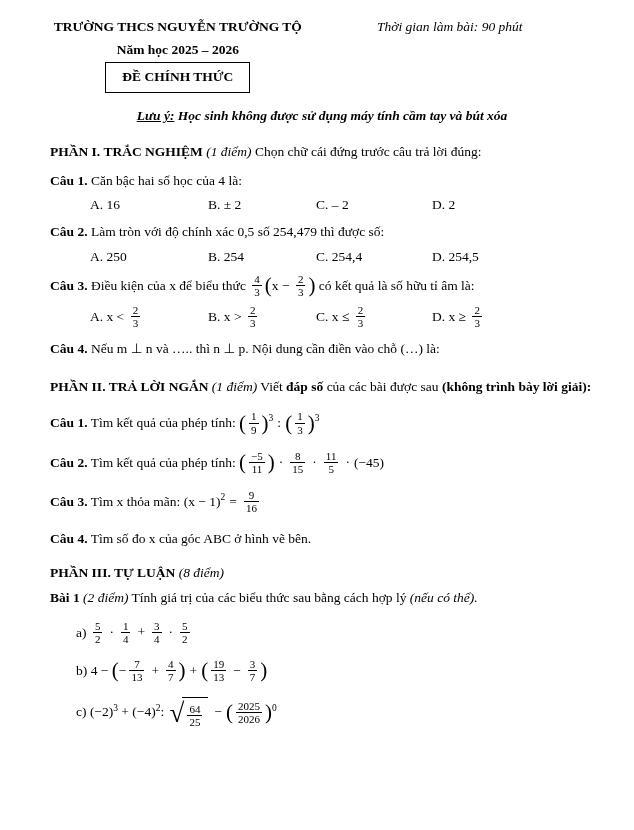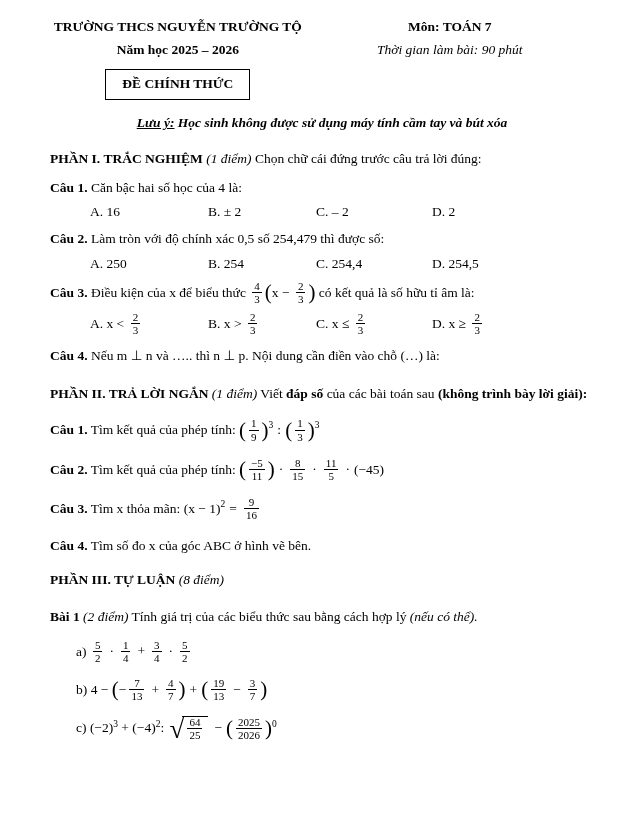--- a/index.html
+++ b/index.html
@@ -8,21 +8,21 @@
     font-family: "Liberation Serif", serif; font-size: 13.5px; overflow: hidden;
   }
   .page { padding: 16px 40px 0 50px; }
   .b { font-weight: 700; text-align: center; }
   .i { font-style: italic; }
 
   
   .hdr { display: flex; }
   .hdr-left { width: 47%; text-align: center; line-height: 1.7; }
   .hdr-right { width: 53%; text-align: center; line-height: 1.7; }
-  .official-box { display: inline-block; border: 1px solid #000; padding: 3px 16px; margin-top: 7px; font-weight: 700; }
+  .official-box { display: inline-block; border: 1px solid #000; padding: 3px 16px; font-weight: 700; }
 
   .note { text-align: center; margin: 15px 0 4px 0; font-weight: 700; font-style: italic; }
   .note-label { text-decoration: underline; }
 
   .line { line-height: 1.5; }
   .sec { margin-top: 18px; }
   .sec3 { margin-top: 14px; }
   .q { margin-top: 9px; }
 
   .opts { display: grid; grid-template-columns: 118px 108px 116px auto; margin: 6px 0 0 40px; }
@@ -31,21 +31,21 @@
   .frac { display: inline-block; vertical-align: middle; text-align: center;
           font-size: 11px; line-height: 1.1; margin: 0 3px; position: relative; top: -1px; }
   .frac .fn { display: block; padding: 0 2px; }
   .frac .fd { display: block; border-top: 1px solid #000; padding: 0 2px; }
   .bp { font-size: 21px; line-height: 1; vertical-align: middle; position: relative; top: -1px; }
   sup { font-size: 9.5px; line-height: 0; }
   .op { margin: 0 4px; }
 
   .sqrt { display: inline-flex; align-items: center; vertical-align: middle; margin: 0 2px; }
   .sqrt .sign { font-size: 27px; line-height: 0.85; margin-right: -2px; }
-  .sqrt .body { border-top: 1.3px solid #000; padding: 0 3px 0 2px; display: inline-block; }
+  .sqrt .body { border-top: 1.3px solid #000; padding: 6px 3px 0 2px; display: inline-block; }
 
   
   .p2wrap { display: flex; align-items: flex-start; }
   .p2left { flex: 1; }
   .p2q { margin-top: 14px; }
   .fig { width: 172px; margin-top: 16px; }
   .fig svg { display: block; }
   .fig line { stroke: #000; stroke-width: 1.2; }
   .fig rect { fill: none; stroke: #000; stroke-width: 1; }
   .fig text { font-family: "Liberation Serif", serif; font-size: 11px; font-weight: 700; }
@@ -60,21 +60,20 @@
 
   <div class="hdr">
     <div class="hdr-left">
       <div class="b">TRƯỜNG THCS NGUYỄN TRƯỜNG TỘ</div>
       <div class="b">Năm học 2025 – 2026</div>
       <div class="official-box">
         <span>ĐỀ CHÍNH THỨC</span>
       </div>
     </div>
     <div class="hdr-right">
-      <div class="b">Môn: TOÁN 7</div>
       <div class="i">Thời gian làm bài: 90 phút</div>
     </div>
   </div>
 
   <div class="note">
     <span class="note-label">Lưu ý:</span><span> Học sinh không được sử dụng máy tính cầm tay và bút xóa</span>
   </div>
 
   <div class="line sec">
     <span class="b">PHẦN I. TRẮC NGHIỆM </span><span class="i">(1 điểm)</span><span> Chọn chữ cái đứng trước câu trả lời đúng:</span>
@@ -108,21 +107,21 @@
     <span><span>B. x &gt; </span><span class="frac"><span class="fn">2</span><span class="fd">3</span></span></span>
     <span><span>C. x ≤ </span><span class="frac"><span class="fn">2</span><span class="fd">3</span></span></span>
     <span><span>D. x ≥ </span><span class="frac"><span class="fn">2</span><span class="fd">3</span></span></span>
   </div>
 
   <div class="line q">
     <span class="b">Câu 4.</span><span> Nếu m ⊥ n và ….. thì n ⊥ p. Nội dung cần điền vào chỗ (…) là:</span>
   </div>
 
   <div class="line sec">
-    <span class="b">PHẦN II. TRẢ LỜI NGẮN </span><span class="i">(1 điểm)</span><span> Viết </span><span class="b">đáp số</span><span> của các bài toán sau </span><span class="b">(không trình bày lời giải):</span>
+    <span class="b">PHẦN II. TRẢ LỜI NGẮN </span><span class="i">(1 điểm)</span><span> Viết </span><span class="b">đáp số</span><span> của các bài được sau </span><span class="b">(không trình bày lời giải):</span>
   </div>
 
   <div class="p2wrap">
     <div class="p2left">
 
       <div class="line p2q">
         <span class="b">Câu 1.</span><span> Tìm kết quả của phép tính: </span><span class="bp">(</span><span class="frac"><span class="fn">1</span><span class="fd">9</span></span><span class="bp">)</span><sup>3</sup><span class="op">:</span><span class="bp">(</span><span class="frac"><span class="fn">1</span><span class="fd">3</span></span><span class="bp">)</span><sup>3</sup>
       </div>
 
       <div class="line p2q">
@@ -138,21 +137,21 @@
       </div>
 
     </div>
 
   </div>
 
   <div class="line sec3">
     <span class="b">PHẦN III. TỰ LUẬN </span><span class="i">(8 điểm)</span>
   </div>
 
-  <div class="line q" style="margin-top:16px">
+  <div class="line q" style="margin-top:4px">
     <span class="b">Bài 1</span><span class="i"> (2 điểm)</span><span> Tính giá trị của các biểu thức sau bằng cách hợp lý </span><span class="i">(nếu có thể).</span>
   </div>
 
   <div class="expr">
     <span>a) </span><span class="frac"><span class="fn">5</span><span class="fd">2</span></span><span class="op">·</span><span class="frac"><span class="fn">1</span><span class="fd">4</span></span><span class="op">+</span><span class="frac"><span class="fn">3</span><span class="fd">4</span></span><span class="op">·</span><span class="frac"><span class="fn">5</span><span class="fd">2</span></span>
   </div>
 
   <div class="expr">
     <span>b) </span><span>4 − </span><span class="bp">(</span><span>−</span><span class="frac"><span class="fn">7</span><span class="fd">13</span></span><span class="op">+</span><span class="frac"><span class="fn">4</span><span class="fd">7</span></span><span class="bp">)</span><span class="op">+</span><span class="bp">(</span><span class="frac"><span class="fn">19</span><span class="fd">13</span></span><span class="op">−</span><span class="frac"><span class="fn">3</span><span class="fd">7</span></span><span class="bp">)</span>
   </div>

